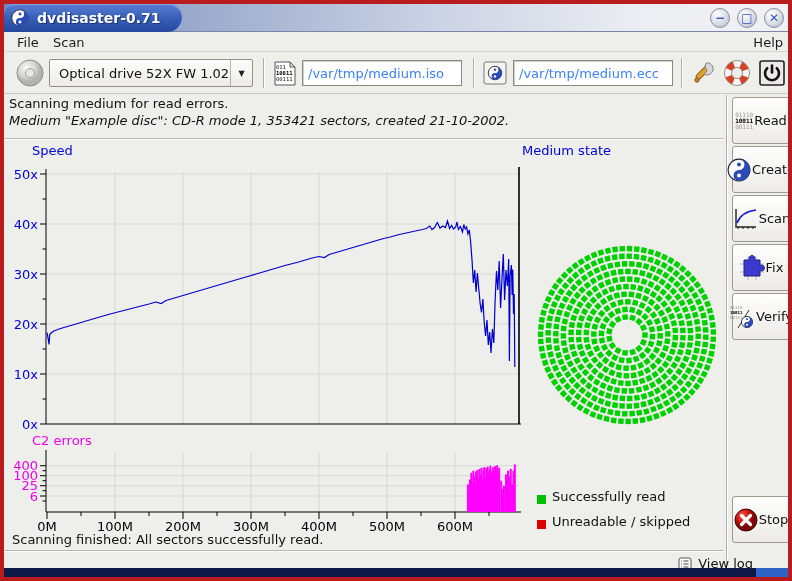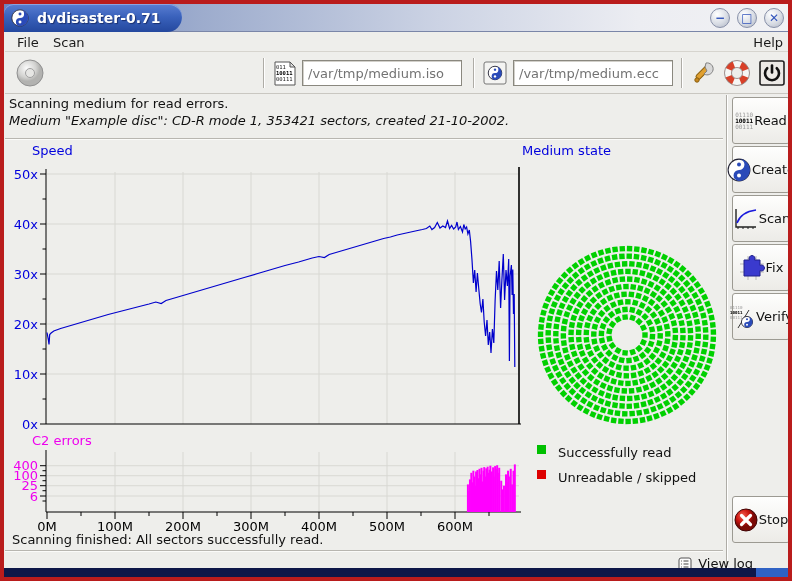--- a/index.html
+++ b/index.html
@@ -28,21 +28,21 @@
     display:flex; align-items:center; justify-content:center; line-height:1;
   }
   
   #menubar { position:absolute; left:1px; top:28px; width:790px; height:20px; background:#eeeeeb; border-bottom:1px solid #d6d4ce; font-size:13px; color:#1a1a1a; }
   .menu-item { position:absolute; top:2px; padding:1px 4px; }
   
   #toolbar { position:absolute; left:1px; top:48px; width:790px; height:42px; background:#eeeeeb; border-bottom:1px solid #c9c7c1; }
   .tsep { position:absolute; top:6px; height:30px; width:2px; border-left:1px solid #aeaca6; border-right:1px solid #ffffff; }
   .field {
     position:absolute; top:8px; height:26px; background:#fff; border:1px solid #8a887f;
-    box-shadow:inset 1px 1px 0 #d2d0ca; font-size:13px; color:#737373;
+    box-shadow:inset 1px 1px 0 #d2d0ca; font-size:13px; color:#3b82f6;
     font-family:"DejaVu Sans",sans-serif; padding:0 5px;
   }
   #drive-select {
     position:absolute; left:44px; top:7px; width:204px; height:28px;
     background:linear-gradient(#fdfdfc,#ecebe7); border:1px solid #918f88; border-radius:2px;
     display:flex; align-items:center; font-size:13px; color:#111;
   }
   #drive-select .dd-label { flex:1; padding-left:9px; }
   #drive-select .dd-arrow { width:22px; height:100%; border-left:1px solid #b5b3ac; display:flex; align-items:center; justify-content:center; font-size:8px; color:#222; }
   .toolicon { position:absolute; top:8px; }
@@ -67,21 +67,21 @@
     position:absolute; left:728px; width:58px; height:47px;
     background:linear-gradient(#fefefd,#ecebe7); border:1px solid #9c9a92; border-radius:3px;
     display:flex; align-items:center; justify-content:center; gap:1px;
     font-size:13px; color:#111;
   }
   .side-btn .icon { height:24px; display:flex; align-items:center; justify-content:center; }
   .binary-rows { font-family:"DejaVu Sans Mono","Liberation Mono",monospace; font-size:6px; line-height:6px; text-align:center; }
   .binary-rows .b-dim { color:#999; }
   .binary-rows .b-strong { color:#000; font-weight:bold; }
   
-  .legend-item { position:absolute; display:flex; align-items:flex-start; gap:12px; font-size:13px; color:#111; z-index:3; }
+  .legend-item { position:absolute; display:flex; align-items:flex-end; gap:6px; font-size:13px; color:#111; z-index:3;margin-top:44px; }
   .legend-swatch { width:9px; height:9px; display:inline-block; }
   
   #chart-svg { position:absolute; left:0; top:155px; z-index:1; }
   #disc-svg { position:absolute; left:528px; top:160px; z-index:1; }
 </style>
 </head>
 <body>
 
 <div id="window">
 
@@ -112,20 +112,24 @@
         <radialGradient id="cdg" cx="38%" cy="32%">
             <stop offset="0%" stop-color="#fcfcfc"></stop>
             <stop offset="70%" stop-color="#d2d2d0"></stop>
             <stop offset="100%" stop-color="#b2b2b0"></stop>
           </radialGradient>
       </defs>
       <circle cx="15" cy="15" r="13" fill="url(#cdg)" stroke="#909090"></circle>
       <circle cx="15" cy="15" r="4.5" fill="#e6e6e4" stroke="#a0a0a0"></circle>
     </svg>
 
+    <div id="drive-select">
+      <span class="dd-label">Optical drive 52X FW 1.02</span>
+      <span class="dd-arrow">▼</span>
+    </div>
 
     <div class="tsep" style="left:258px"></div>
 
     <svg class="toolicon" style="left:268px;top:9px" width="24" height="25" viewBox="0 0 24 25">
       <path d="M2,1 h15 l5,5 v18 h-20 z" fill="#fff" stroke="#555"></path>
       <path d="M17,1 l5,5 h-5 z" fill="#ddd" stroke="#555"></path>
       <text x="3" y="8" font-size="5.5" font-family="DejaVu Sans Mono, monospace" fill="#222">011</text>
       <text x="3" y="14" font-size="5.5" font-family="DejaVu Sans Mono, monospace" fill="#000" font-weight="bold">10011</text>
       <text x="3" y="20" font-size="5.5" font-family="DejaVu Sans Mono, monospace" fill="#222">00111</text>
     </svg>

